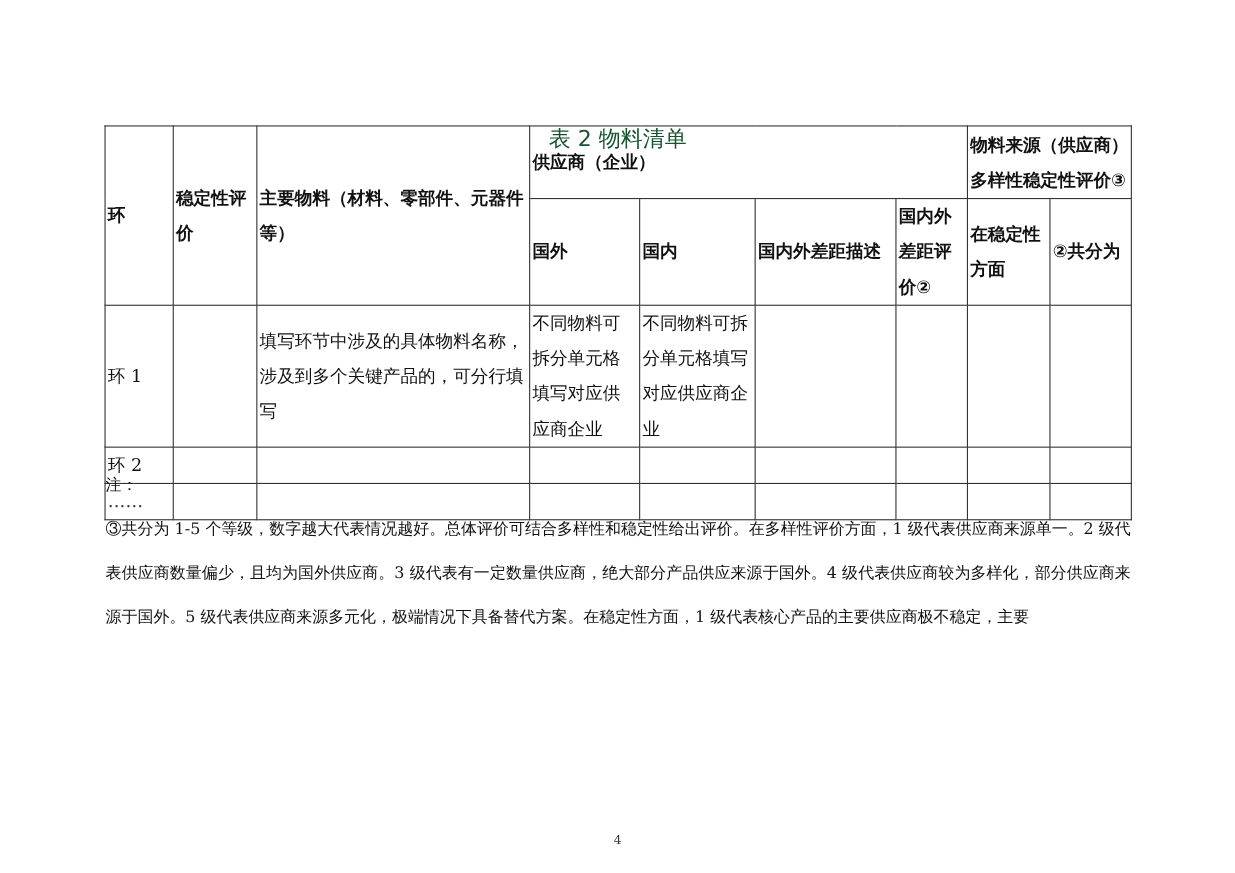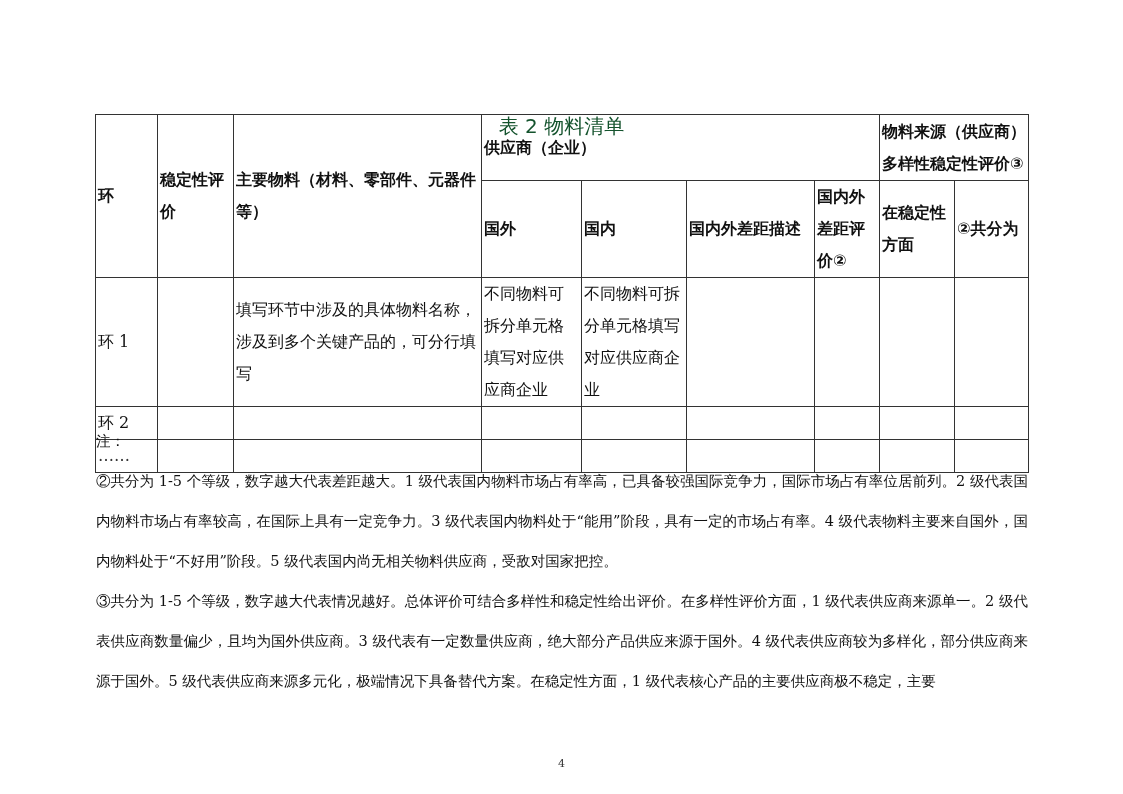--- a/index.html
+++ b/index.html
@@ -81,17 +81,16 @@
     <td></td>
     <td></td>
     <td></td>
     <td></td>
   </tr>
 </tbody>
   </table>
 
 <div class="notes">
   <p>注：</p>
-  <p>②共分为 1-5 个等级，数字越大代表差距越大。1 级代表国内物料市场占有率高，已具备较强国际竞争力，国际市场占有率位居前列。2 级代表国内物料市场占有率较高，在国际上具有一定竞争力。3 级代表国内物料处于“能用”阶段，具有一定的市场占有率。4 级代表物料主要来自国外，国内物料处于“不好用”阶段。5 级代表国内尚无相关物料供应商，受敌对国家把控。</p>
   <p>③共分为 1-5 个等级，数字越大代表情况越好。总体评价可结合多样性和稳定性给出评价。在多样性评价方面，1 级代表供应商来源单一。2 级代表供应商数量偏少，且均为国外供应商。3 级代表有一定数量供应商，绝大部分产品供应来源于国外。4 级代表供应商较为多样化，部分供应商来源于国外。5 级代表供应商来源多元化，极端情况下具备替代方案。在稳定性方面，1 级代表核心产品的主要供应商极不稳定，主要</p>
 </div>
 
 <div class="page-num">4</div>
 
 </body></html>

